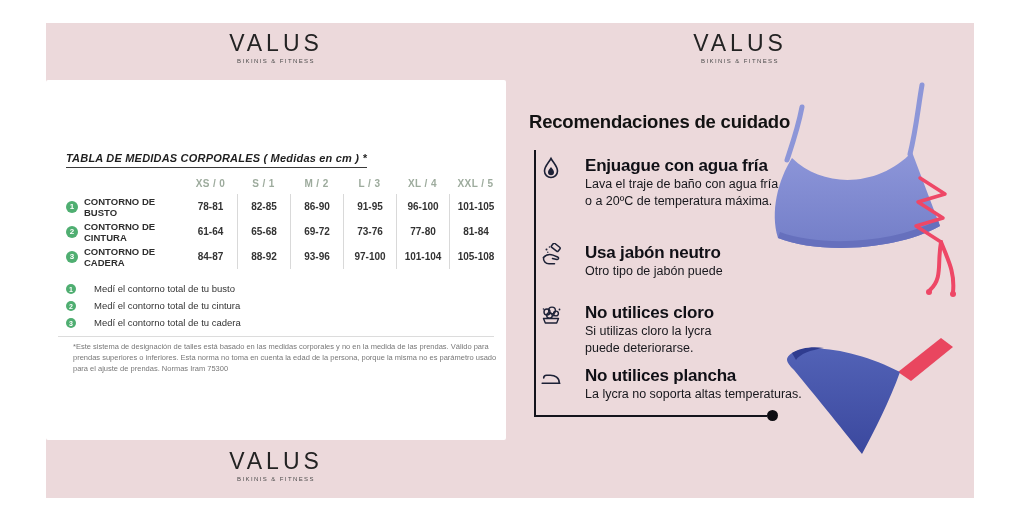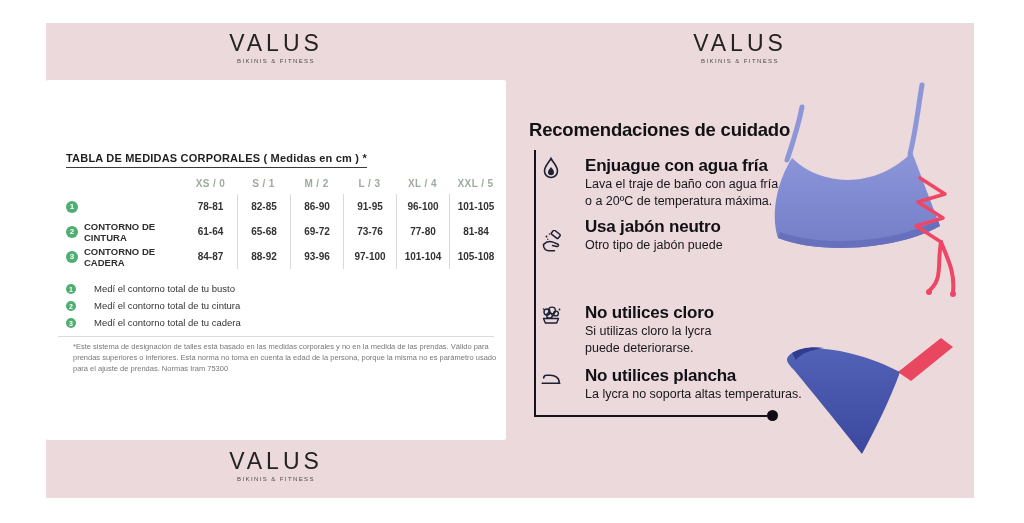--- a/index.html
+++ b/index.html
@@ -14,42 +14,42 @@
   .logo { position:absolute; text-align:center; color:#232323; }
   .logo-name { font-size:23px; font-weight:300; letter-spacing:4px; line-height:1; }
   .logo-tagline { font-size:6px; letter-spacing:1.4px; color:#4d4d4d; margin-top:3px; }
   .logo-top-left { left:46px; top:32px; width:460px; }
   .logo-top-right { left:506px; top:32px; width:468px; }
   .logo-bottom { left:46px; top:450px; width:460px; }
 
   
   .tbl-title {
     position:absolute; left:20px; top:72px; font-size:11px; font-weight:bold;
-    color:#1f1f1f; border-bottom:1.5px solid #3a3a3a; padding-bottom:3px; letter-spacing:.2px;
+    color:#1f1f1f; border-bottom:1.5px solid #3a3a3a; padding-bottom:3px; letter-spacing:.2px;font-style:italic;
   }
   .tbl-head, .tbl-body { position:absolute; left:20px; display:grid; grid-template-columns:118px repeat(6,53px); }
   .tbl-head { top:98px; }
   .tbl-head .hcell { text-align:center; font-size:10px; color:#9dab9d; letter-spacing:.4px; font-weight:bold; }
   .tbl-body { top:114px; }
   .tbl-body .cell { height:25px; display:flex; align-items:center; }
   .tbl-body .val { justify-content:center; font-size:10px; font-weight:bold; color:#333; }
   .tbl-body .sep { border-left:1px solid #d9d9d9; }
   .rowlabel { gap:6px; font-size:9.5px; font-weight:bold; color:#2e2e2e; }
   .circle {
     width:12px; height:12px; border-radius:50%; background:#4fae71; color:#fff;
     font-size:8px; font-weight:bold; display:flex; align-items:center; justify-content:center; flex:none;
   }
   .notes { position:absolute; left:20px; top:203px; }
   .note { display:flex; align-items:flex-end; gap:18px; margin-bottom:6px; font-size:9.5px; color:#333; }
   .note .circle { width:10px; height:10px; font-size:7px; }
   .divider { position:absolute; left:12px; top:256px; width:436px; border-top:1px solid #dcdcdc; }
   .footnote { position:absolute; left:27px; top:262px; width:440px; font-size:7.5px; color:#787878; line-height:1.45; }
 
   
-  .care-heading { position:absolute; left:529px; top:119px; font-size:18.5px; font-weight:bold; color:#121212; letter-spacing:-.2px; }
+  .care-heading { position:absolute; left:529px; top:111px; font-size:18.5px; font-weight:bold; color:#121212; letter-spacing:-.2px; }
   .bracket-v { position:absolute; left:534px; top:150px; width:2px; height:266px; background:#14141c; }
   .bracket-h { position:absolute; left:534px; top:415px; width:233px; height:2px; background:#14141c; }
   .bracket-dot { position:absolute; left:767px; top:410px; width:11px; height:11px; border-radius:50%; background:#0d0d12; }
   .care-item { position:absolute; left:539px; display:flex; gap:22px; }
   .care-icon { width:24px; height:24px; flex:none; margin-top:0px; }
   .care-title { font-size:17px; font-weight:bold; color:#101016; line-height:1.2; letter-spacing:-.2px; }
   .care-sub { font-size:12.5px; color:#17171c; line-height:1.3; }
 
   .bikini-svg { position:absolute; left:740px; top:80px; }
 </style>
@@ -84,20 +84,21 @@
       <div class="hcell">M / 2</div>
       <div class="hcell">L / 3</div>
       <div class="hcell">XL / 4</div>
       <div class="hcell">XXL / 5</div>
     </div>
 
     <div class="tbl-body">
 
       <div class="cell rowlabel">
         <span class="circle">1</span>
+        <span>CONTORNO DE BUSTO</span>
       </div>
       <div class="cell val">78-81</div>
       <div class="cell val sep">82-85</div>
       <div class="cell val sep">86-90</div>
       <div class="cell val sep">91-95</div>
       <div class="cell val sep">96-100</div>
       <div class="cell val sep">101-105</div>
 
       <div class="cell rowlabel">
         <span class="circle">2</span>
@@ -151,21 +152,21 @@
       <path d="M12 2.5 C9.5 7 5.5 10.5 5.5 15 a6.5 6.5 0 0 0 13 0 C18.5 10.5 14.5 7 12 2.5 Z" fill="none" stroke="#1c2136" stroke-width="1.6"></path>
       <path d="M12 11 c-1.6 2-3 3.4-3 5.2 a3 3 0 0 0 6 0 C15 14.4 13.6 13 12 11 Z" fill="#1c2136"></path>
     </svg>
     <div>
       <div class="care-title">Enjuague con agua fría</div>
       <div class="care-sub">Lava el traje de baño con agua fría</div>
       <div class="care-sub">o a 20ºC de temperatura máxima.</div>
     </div>
   </div>
 
-  <div class="care-item" style="top:217px;align-items:flex-end;">
+  <div class="care-item" style="top:243px;">
     <svg class="care-icon" viewBox="0 0 24 24">
       <g stroke="#1c2136" fill="none" stroke-width="1.5" stroke-linecap="round" stroke-linejoin="round">
         <rect x="12.5" y="1.8" width="8.5" height="5" rx="1.2" transform="rotate(38 16.7 4.3)"></rect>
         <path d="M4.5 14.5 c2.5-2.8 6.5-3.6 9.5-2.4 l4.6 1.9 c1.6 .7 1 2.8-.8 2.4 l-4.3-1"></path>
         <path d="M4.5 14.5 c-.3 3.4 2 6.3 5.5 6.3 h5.5"></path>
       </g>
       <circle cx="7.5" cy="6.5" r="1" fill="#1c2136"></circle>
       <circle cx="10.5" cy="4" r=".8" fill="#1c2136"></circle>
       <circle cx="8.8" cy="9.3" r=".7" fill="#1c2136"></circle>
     </svg>

